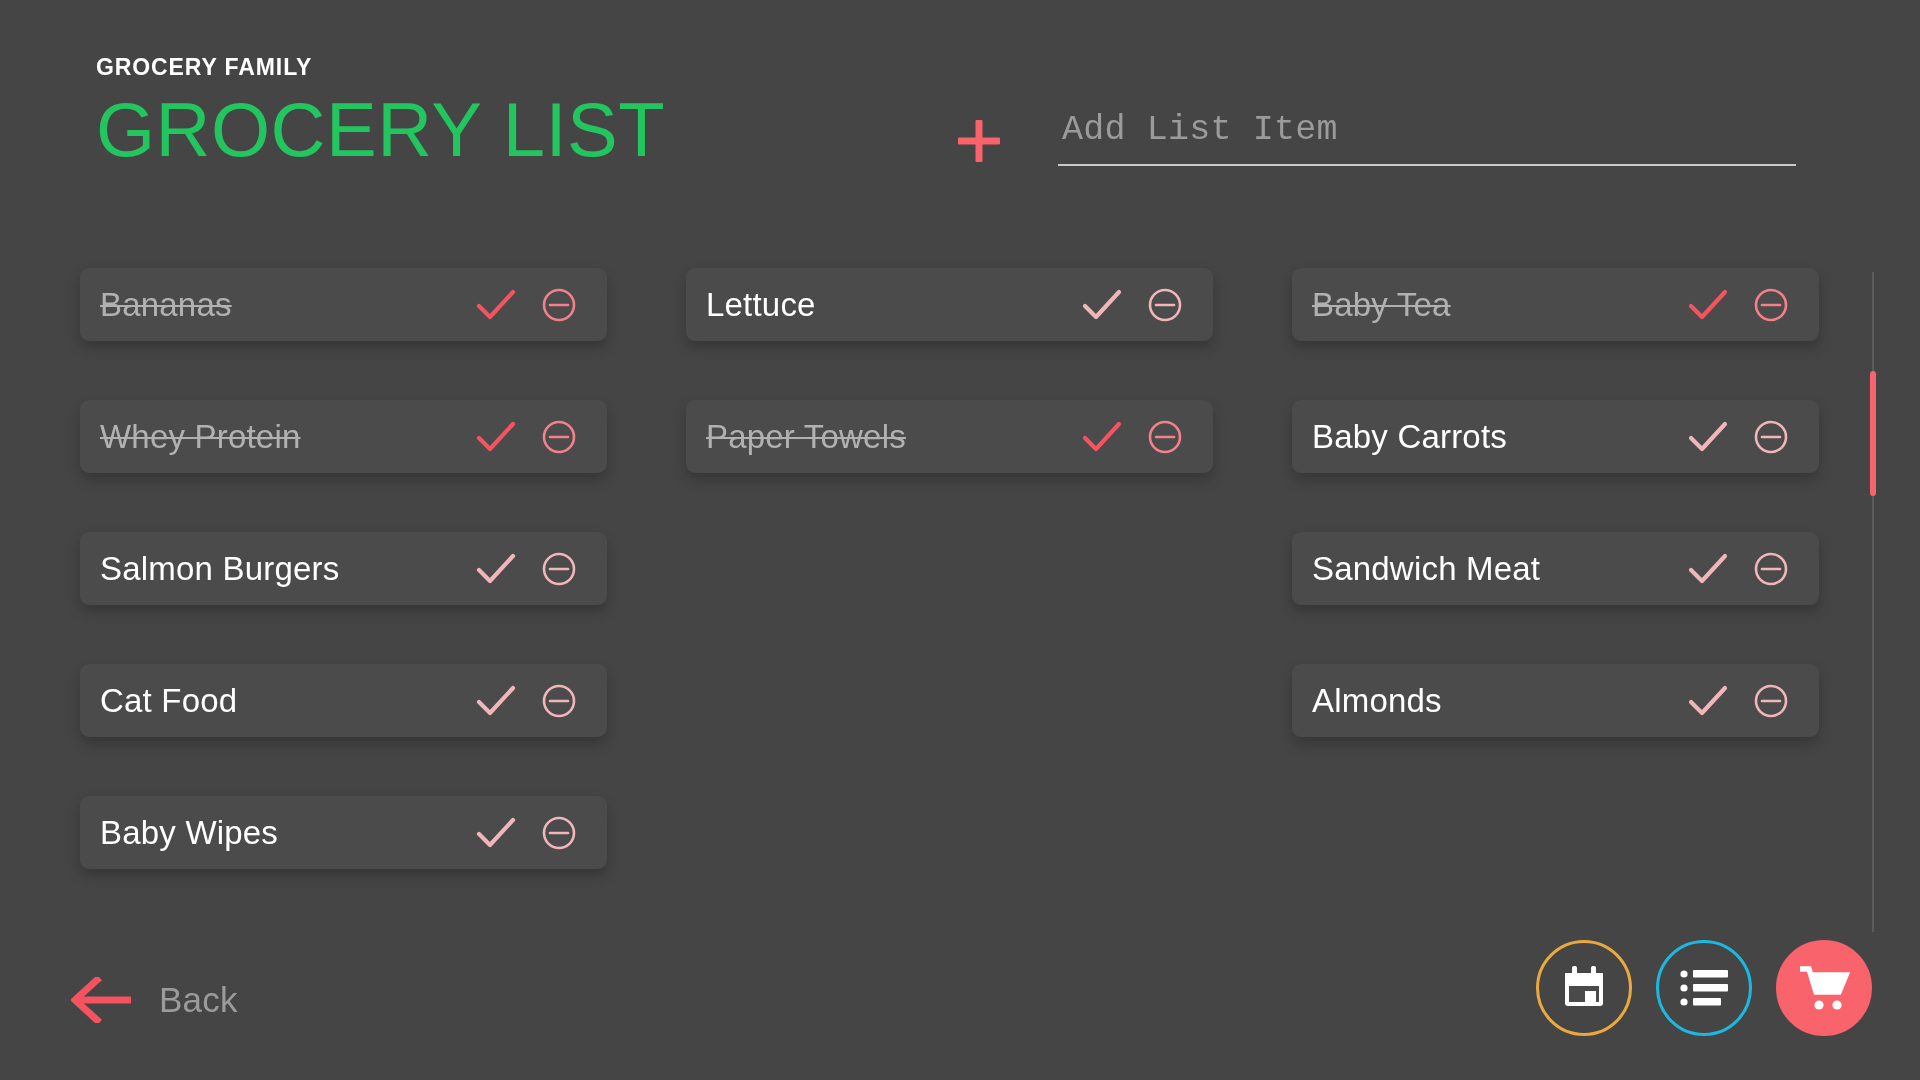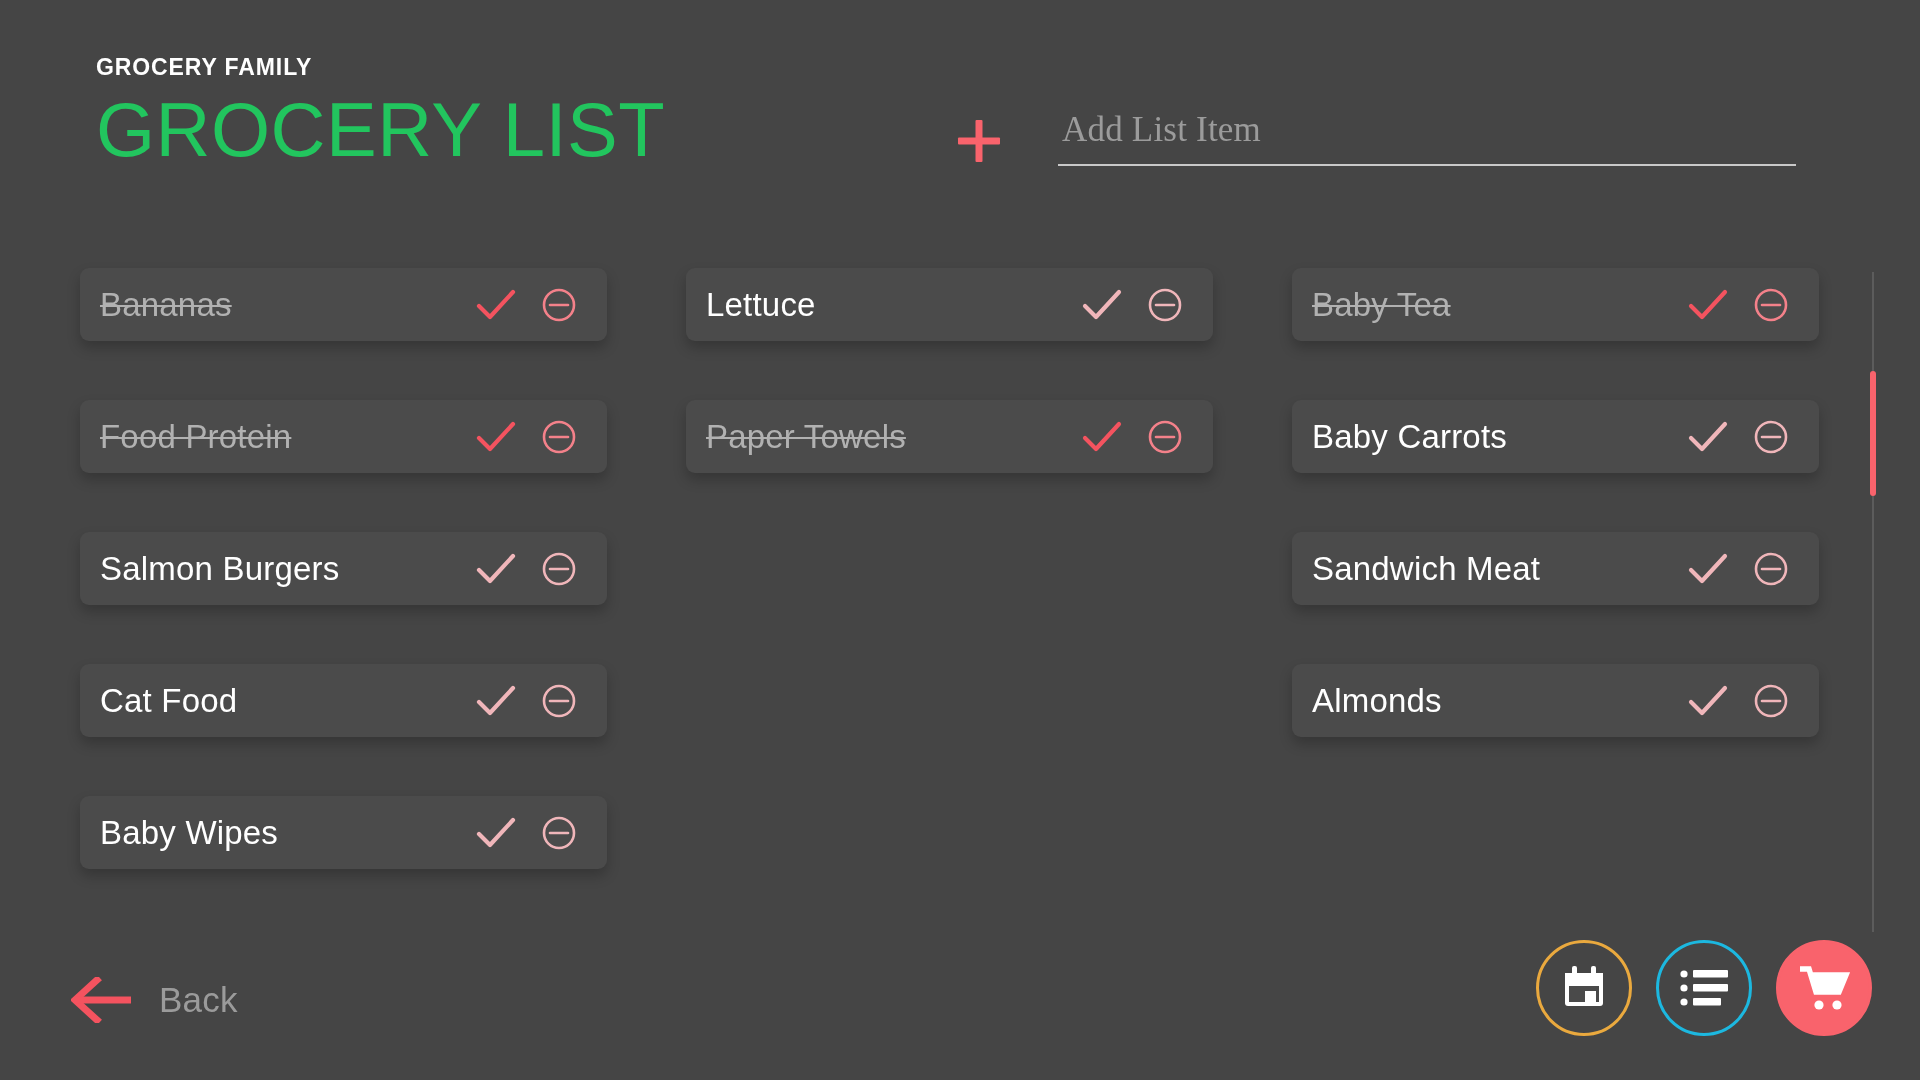--- a/index.html
+++ b/index.html
@@ -87,21 +87,21 @@
     position: relative;
   }
 
   .add-input {
     width: 100%;
     background: transparent;
     border: none;
     border-bottom: 2px solid #c9c9c9;
     outline: none;
     color: #86efac;
-    font-family: Liberation Serif, serif;
+    font-family: Liberation Mono, monospace;
     font-size: 35px;
     font-weight: 300;
     padding: 0 0 14px 4px;
     letter-spacing: 0.2px;
   }
   .add-input::placeholder {
     color: #9b9b9b;
     opacity: 1;
   }
 
@@ -272,21 +272,21 @@
           </svg>
         </span>
         <span class="remove-btn">
           <svg width="36" height="36" viewBox="0 0 36 36">
             <circle class="stroke" cx="18" cy="18" r="15" fill="none" stroke-width="2.6"></circle>
             <line class="stroke" x1="9" y1="18" x2="27" y2="18" stroke-width="2.6" stroke-linecap="round"></line>
           </svg>
         </span>
       </div>
       <div class="item-card done">
-        <span class="item-label">Food Protein</span>
+        <span class="item-label">Whey Protein</span>
         <span class="check-btn">
           <svg width="40" height="32" viewBox="0 0 40 32">
             <path class="stroke" d="M3 17 L14 28 L37 3" fill="none" stroke-width="4.2" stroke-linecap="round" stroke-linejoin="round"></path>
           </svg>
         </span>
         <span class="remove-btn">
           <svg width="36" height="36" viewBox="0 0 36 36">
             <circle class="stroke" cx="18" cy="18" r="15" fill="none" stroke-width="2.6"></circle>
             <line class="stroke" x1="9" y1="18" x2="27" y2="18" stroke-width="2.6" stroke-linecap="round"></line>
           </svg>

